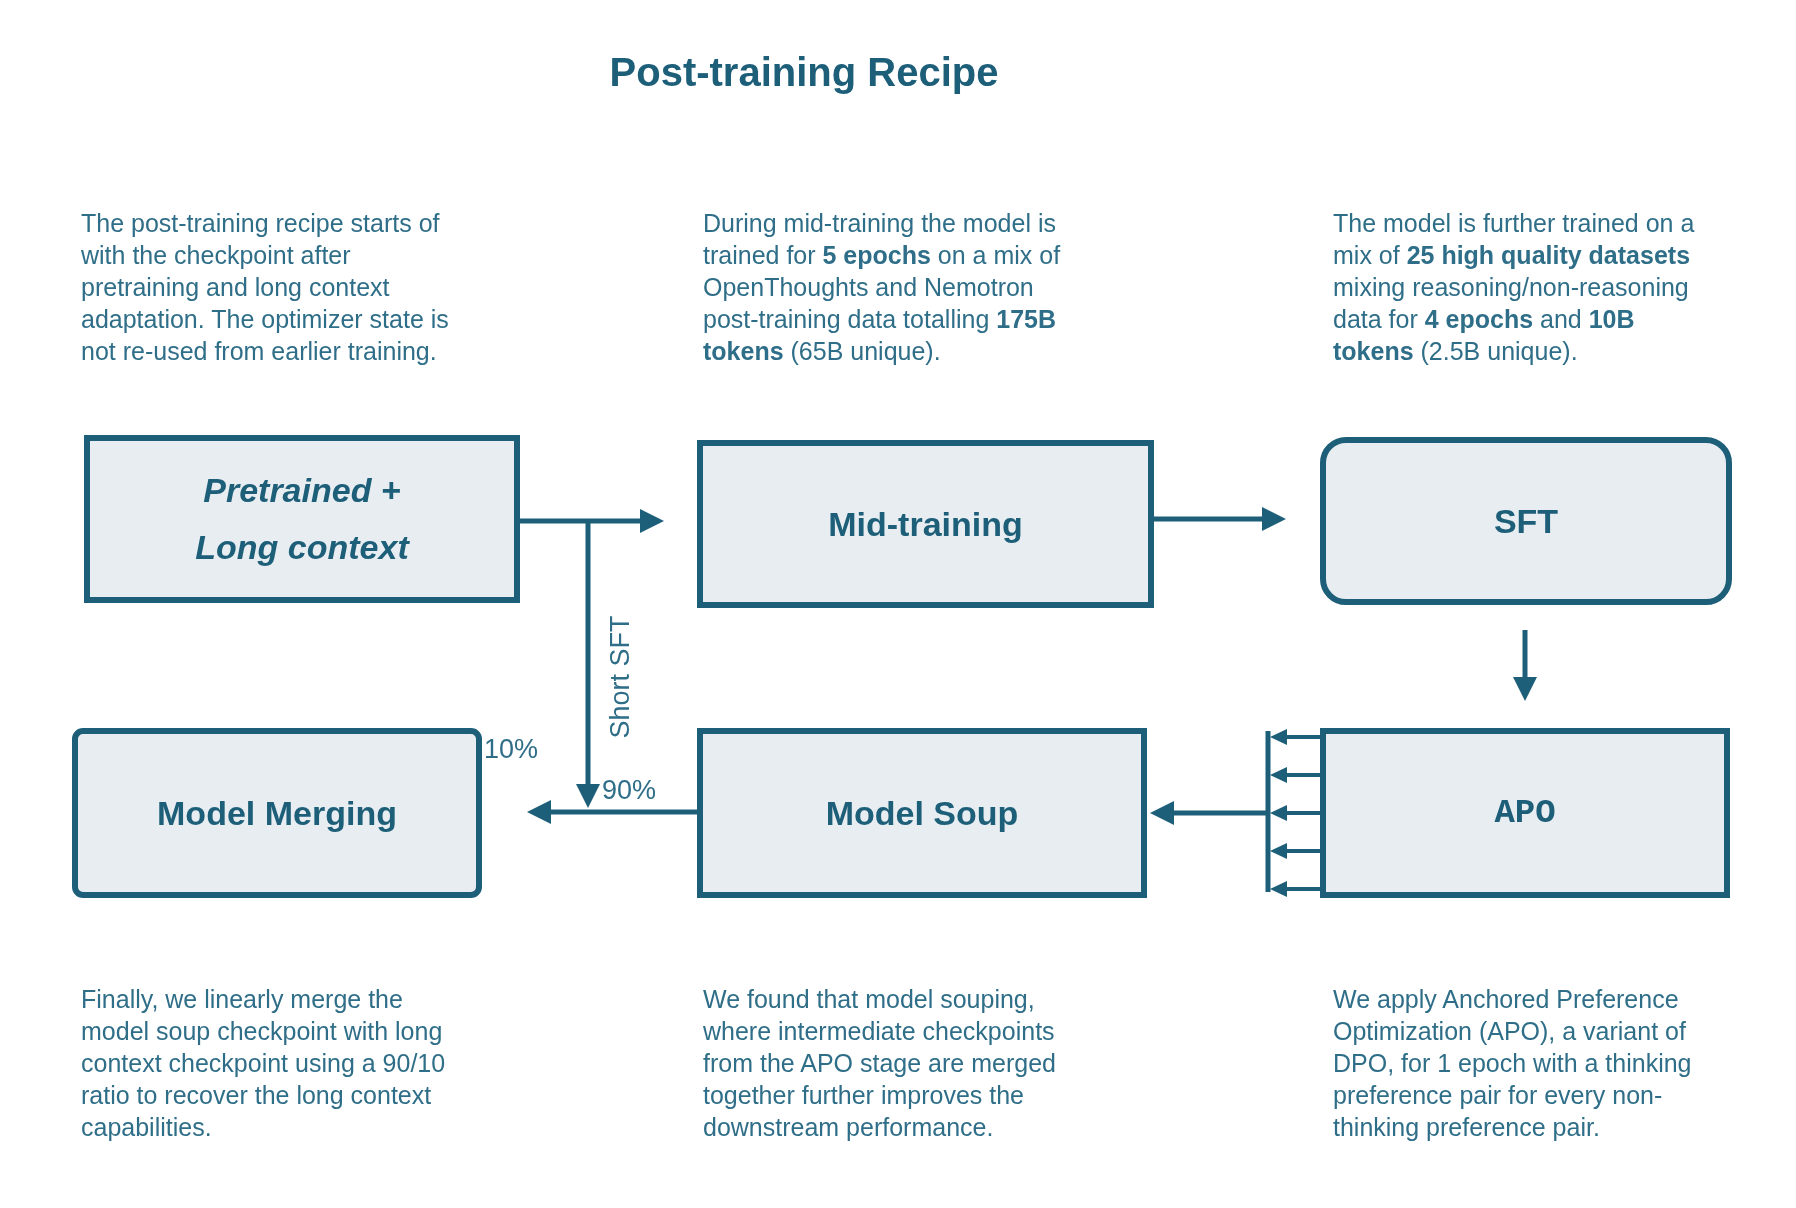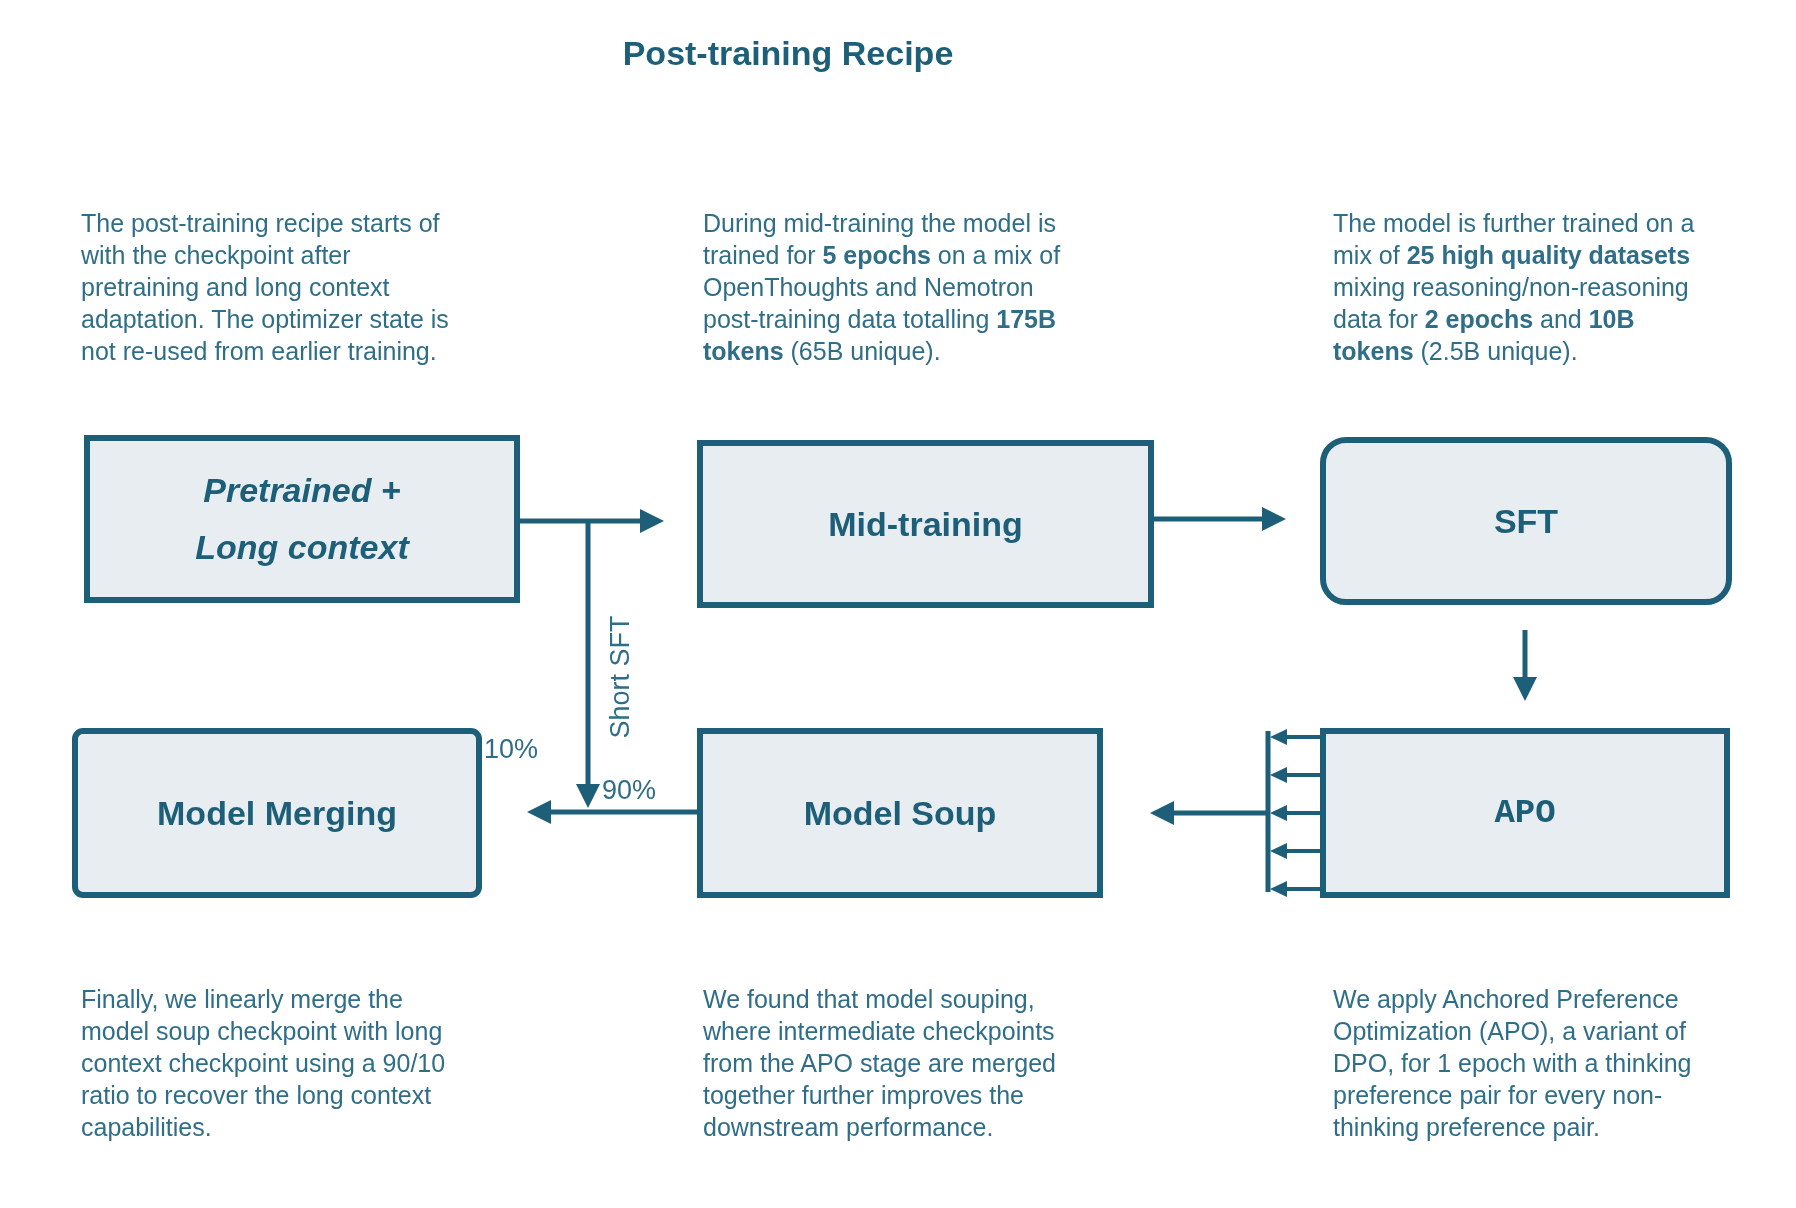--- a/index.html
+++ b/index.html
@@ -14,22 +14,22 @@
     height: 1208px;
     background: #ffffff;
     font-family: "Liberation Sans", sans-serif;
     overflow: hidden;
   }
   .title {
     position: absolute;
     left: 788px;
     top: 34px;
     transform: translateX(-50%);
-    margin: 0;
-    font-size: 34px;
+    margin: 16px;
+    font-size: 40px;
     font-weight: 800;
     color: var(--accent);
     white-space: nowrap;
   }
   .note {
     position: absolute;
     width: 440px;
     margin: 3px;
     font-size: 25px;
     line-height: 32px;
@@ -56,21 +56,21 @@
     color: var(--accent);
     font-weight: bold;
     font-size: 34px;
     text-align: center;
   }
   .flow-box .line { line-height: 57px; }
   #box-pretrained { left: 84px;   top: 435px; width: 436px; height: 168px; font-style: italic; }
   #box-mid        { left: 697px;  top: 440px; width: 457px; height: 168px; }
   #box-sft        { left: 1320px; top: 437px; width: 412px; height: 168px; border-radius: 26px; }
   #box-merging    { left: 72px;   top: 728px; width: 410px; height: 170px; border-radius: 11px; }
-  #box-soup       { left: 697px;  top: 728px; width: 406px; height: 170px; }
+  #box-soup       { left: 697px;  top: 728px; width: 450px; height: 170px; }
   #box-apo        { left: 1320px; top: 728px; width: 410px; height: 170px; font-family: Liberation Mono, monospace; }
 
   .arrows-layer {
     position: absolute;
     left: 0; top: 0;
     pointer-events: none;
   }
   .arrow-line { stroke: var(--accent); stroke-width: 5; fill: none; }
   .arrow-line.thin { stroke-width: 4; }
   .arrow-head { fill: var(--accent); stroke: none; }
@@ -101,21 +101,21 @@
 adaptation. The optimizer state is
 not re-used from earlier training.</span></p>
   <p class="note" id="note-tm"><span>During mid-training the model is
 trained for </span><b>5 epochs</b><span> on a mix  of
 OpenThoughts and Nemotron
 post-training data totalling </span><b>175B
 tokens</b><span> (65B unique).</span></p>
   <p class="note" id="note-tr"><span>The model is further trained on a
 mix of </span><b>25 high quality datasets</b><span>
 mixing reasoning/non-reasoning
-data for </span><b>2 epochs</b><span> and </span><b>10B
+data for </span><b>4 epochs</b><span> and </span><b>10B
 tokens</b><span> (2.5B unique).</span></p>
   <p class="note" id="note-bl"><span>Finally, we linearly merge the
 model soup checkpoint with long
 context checkpoint using a 90/10
 ratio to recover the long context
 capabilities.</span></p>
   <p class="note" id="note-bm"><span>We found that model souping,
 where intermediate checkpoints
 from the APO stage are merged
 together further improves the

